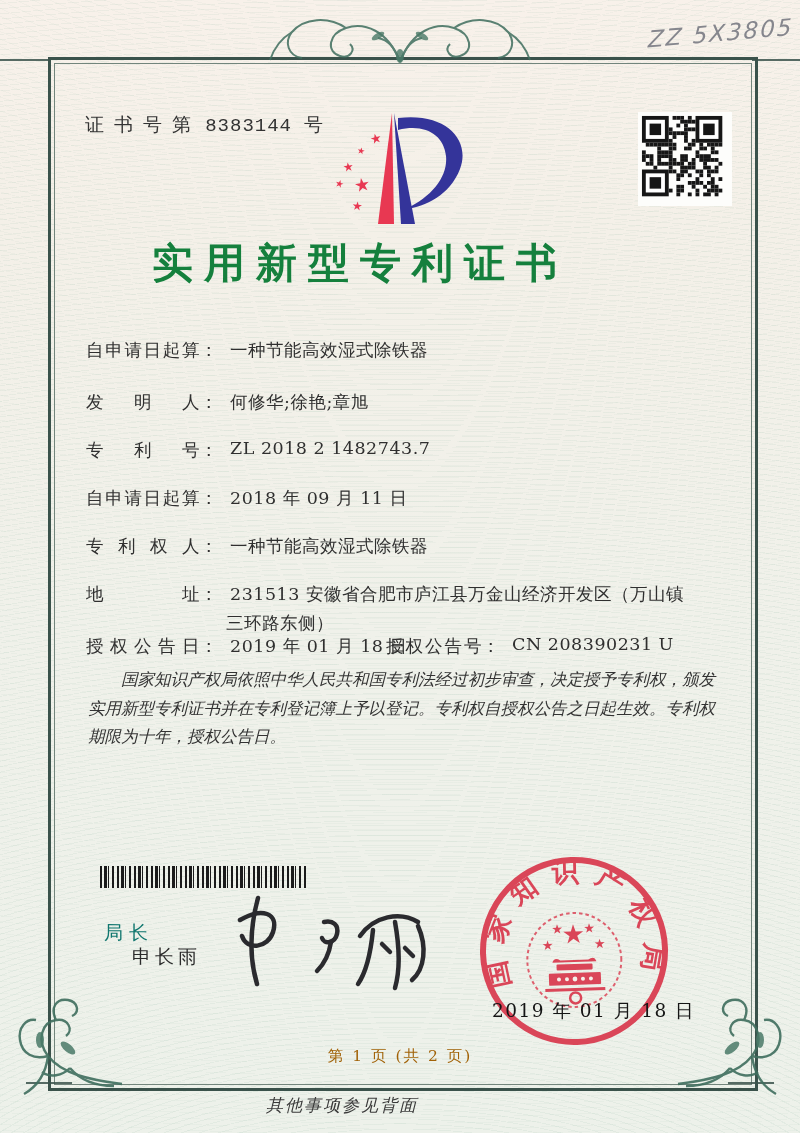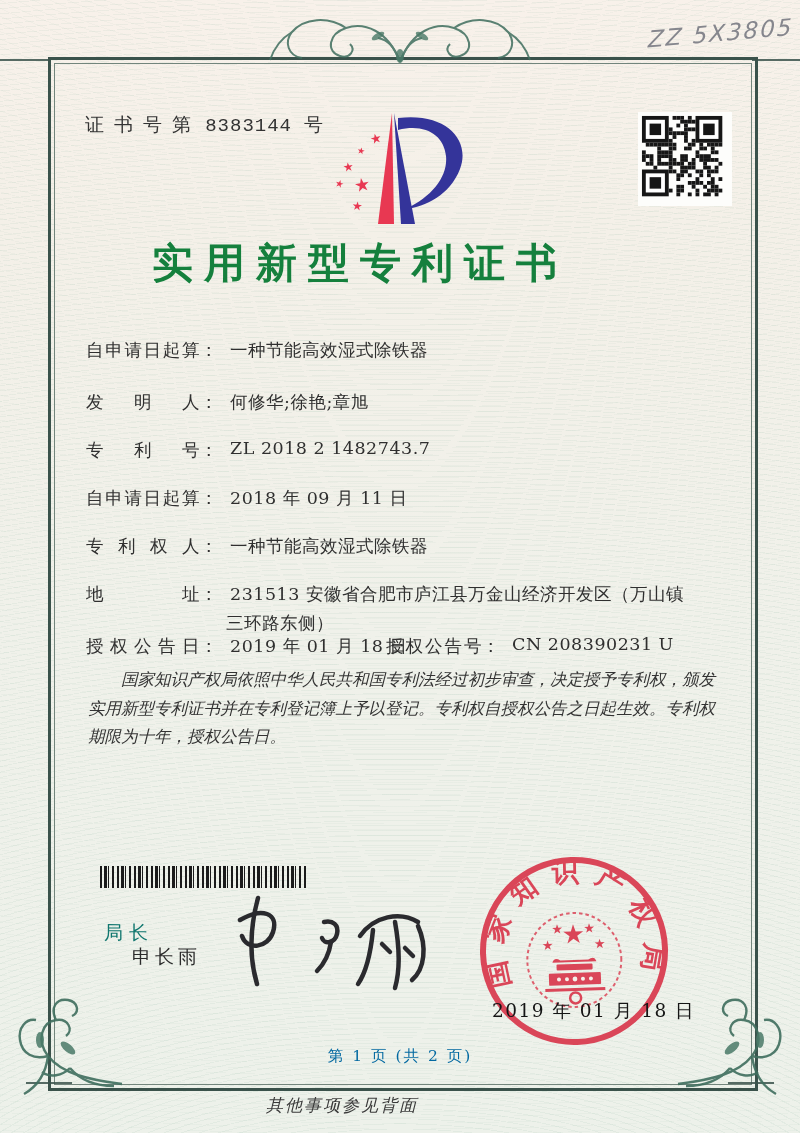--- a/index.html
+++ b/index.html
@@ -41,21 +41,21 @@
   
   .barcode{left:100px;top:866px;width:206px;height:22px;
     background:repeating-linear-gradient(90deg,#1b1b1b 0 2px,rgba(0,0,0,0) 2px 4px,#1b1b1b 4px 7px,rgba(0,0,0,0) 7px 8px,#1b1b1b 8px 9px,rgba(0,0,0,0) 9px 12px,#1b1b1b 12px 14px,rgba(0,0,0,0) 14px 17px);}
   .signer-title{left:104px;top:920px;font-size:19px;letter-spacing:6px;color:#0f766e;
     font-family:"DejaVu Sans","Liberation Sans",sans-serif;}
   .signer-name{left:104px;top:944px;font-size:19px;letter-spacing:4px;color:#2b2b2b;
     font-family:"DejaVu Sans","Liberation Sans",sans-serif;margin-left:28px;}
   .signature{left:212px;top:882px;width:236px;height:118px;}
   .seal{left:476px;top:853px;width:196px;height:196px;opacity:.93;transform:rotate(-2deg);}
   .issue-date{left:492px;top:998px;font-size:18.5px;letter-spacing:1.5px;color:#151515;z-index:6;}
-  .pageinfo{left:0;top:1046px;width:800px;text-align:center;font-size:15.5px;letter-spacing:2px;color:#0369a1;}
+  .pageinfo{left:0;top:1046px;width:800px;text-align:center;font-size:15.5px;letter-spacing:2px;color:#a16207;}
   .footnote{left:0;top:1094px;width:684px;text-align:center;font-size:17px;font-style:italic;
     letter-spacing:2px;color:#3a3a3a;}
   .ornament{pointer-events:none;}
 </style>
 </head>
 <body>
 
 <div class="abs frame">
   <div class="frame-inner"></div>
 </div>

